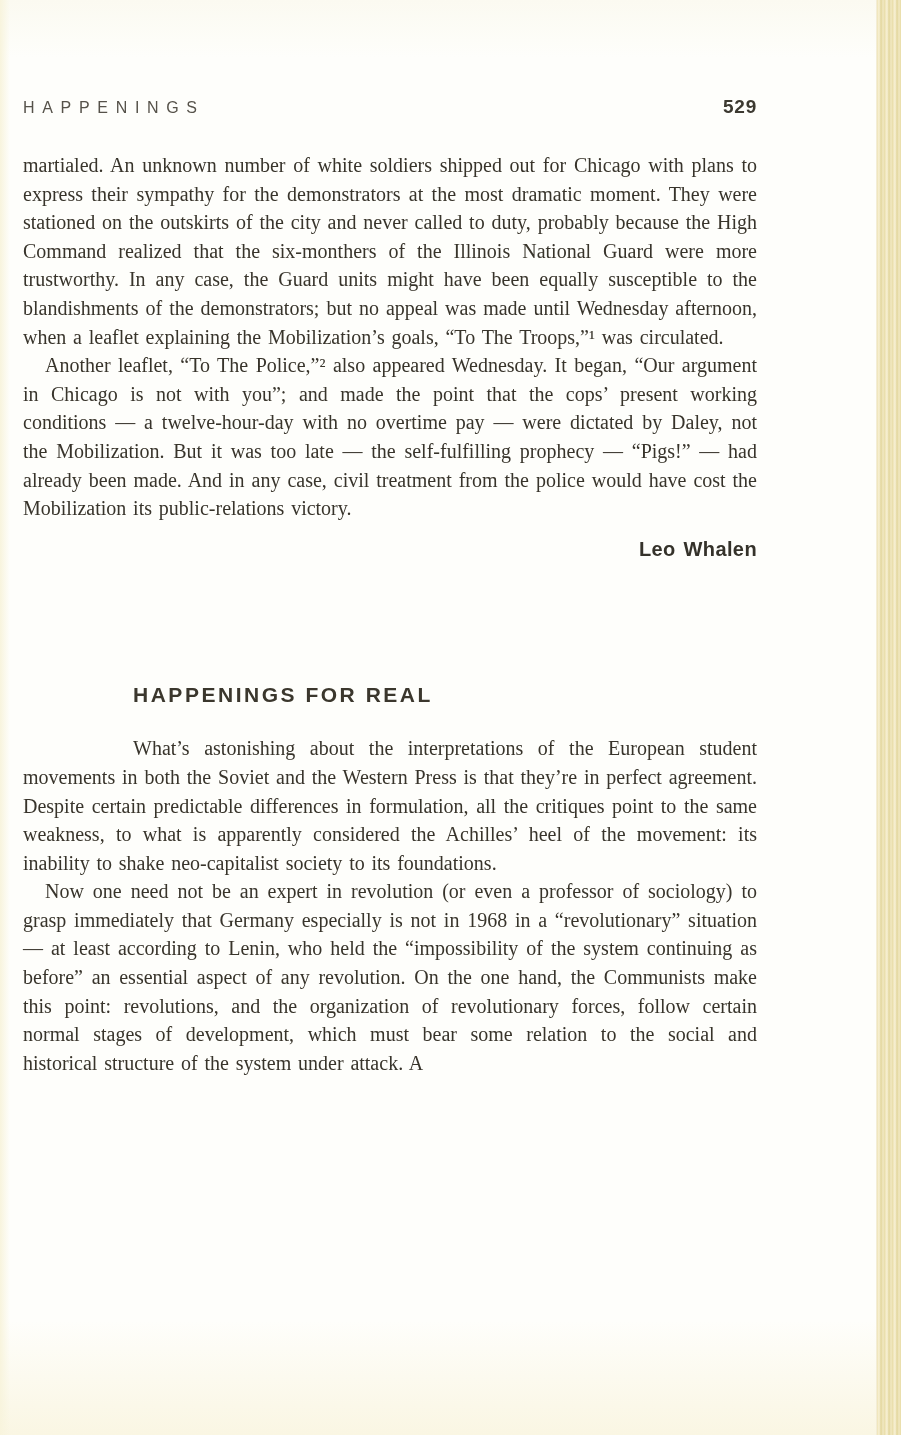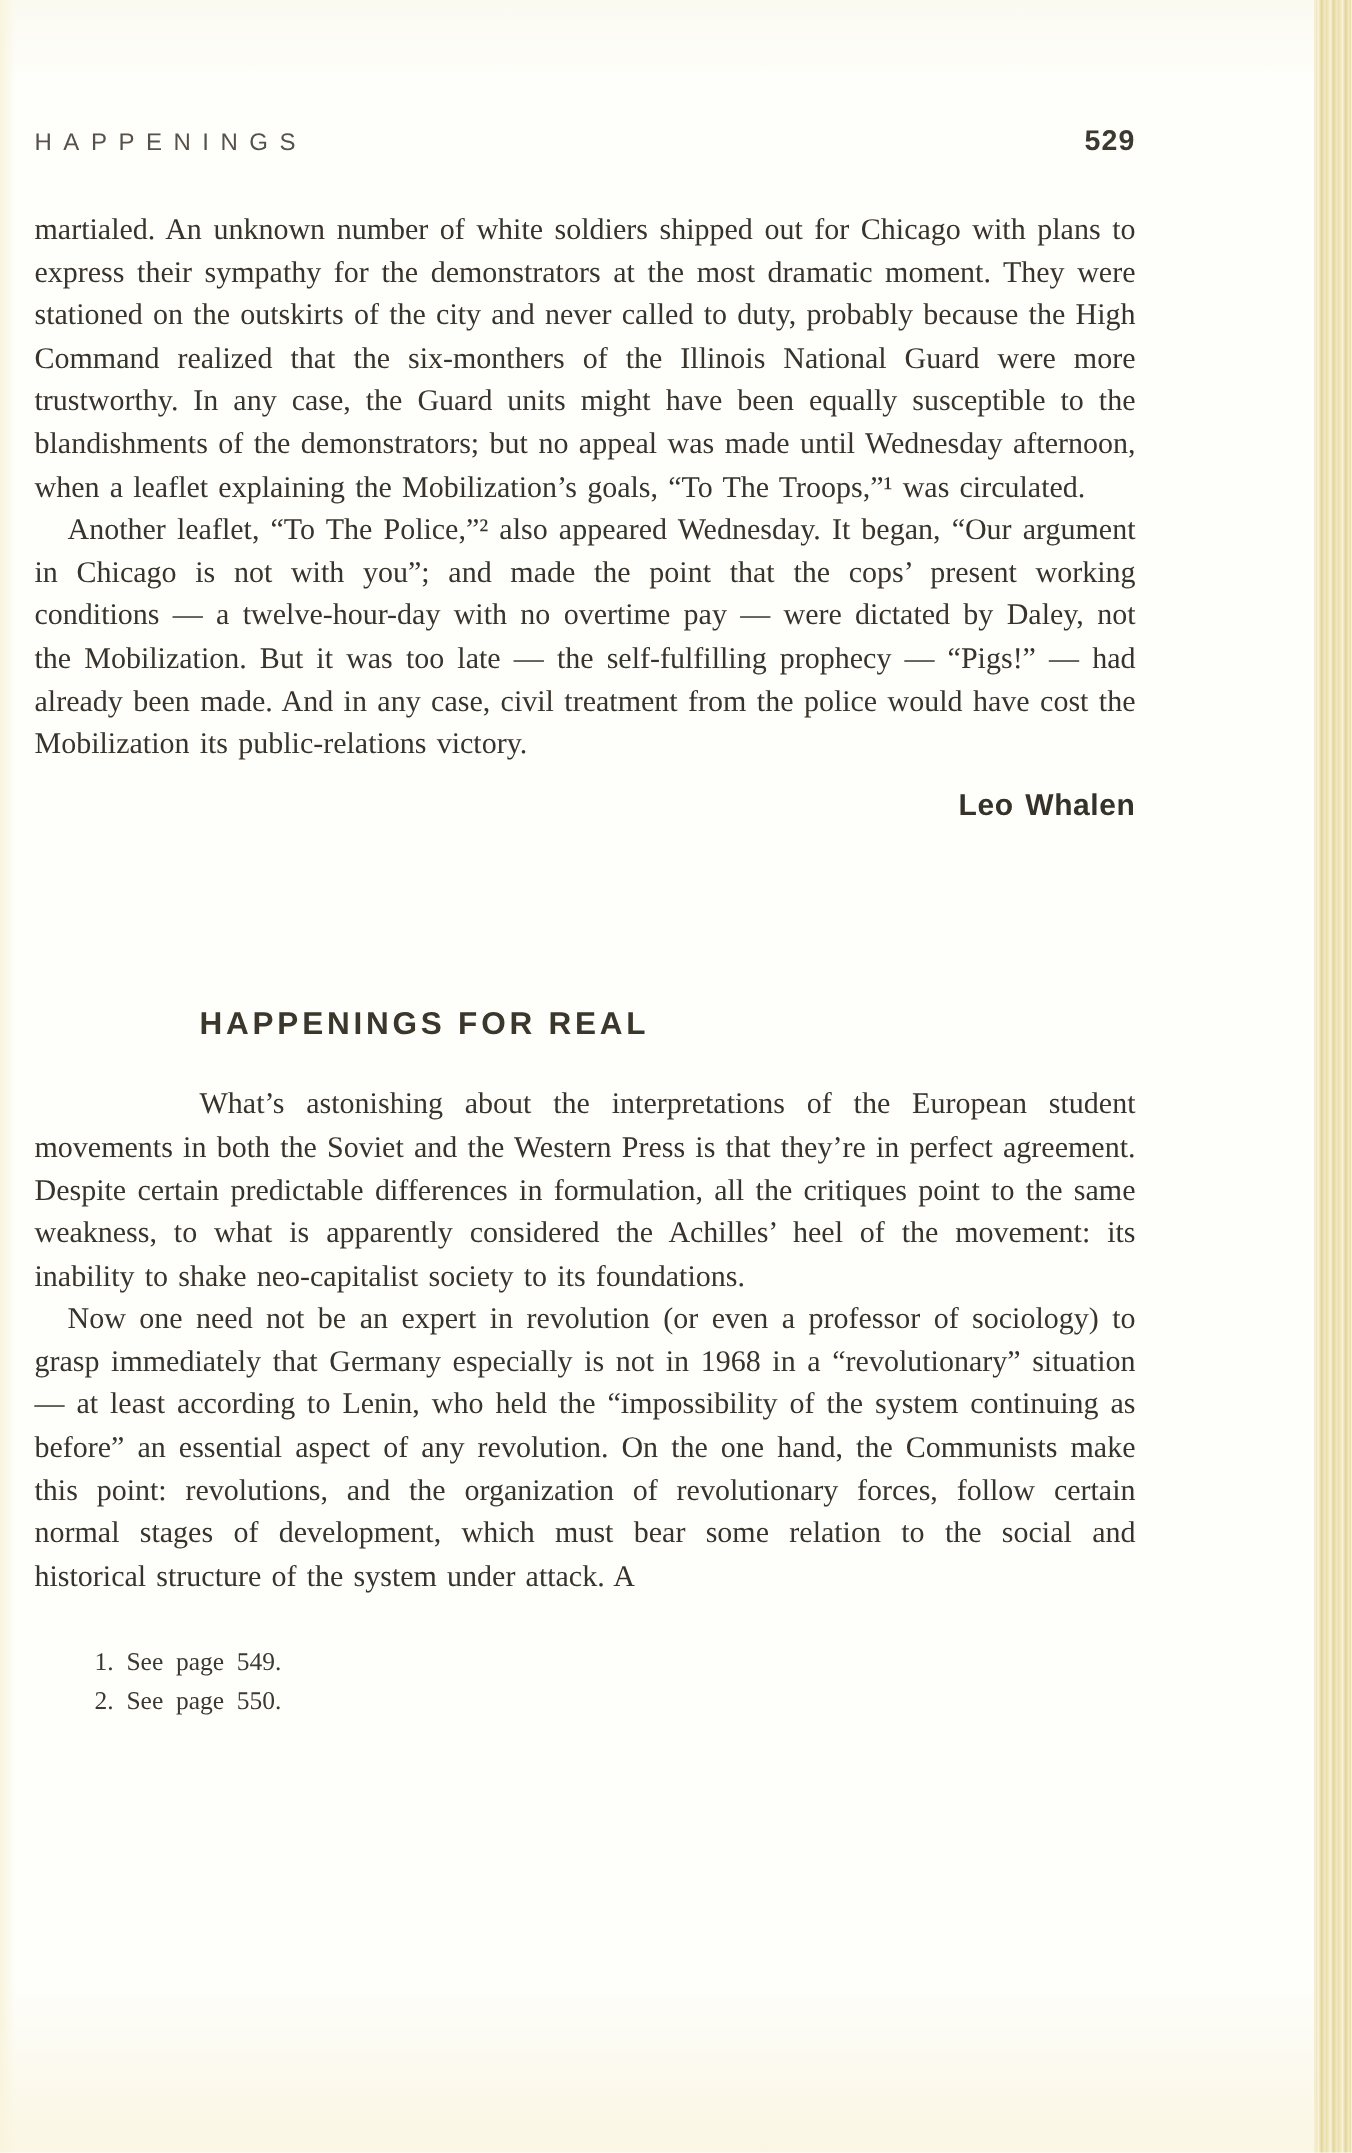--- a/index.html
+++ b/index.html
@@ -22,21 +22,21 @@
     width: 24px; height: 1435px;
     background: repeating-linear-gradient(
       90deg,
       #eee3b6 0px, #f8f1d6 2px, #e2d69c 4px,
       #f1e8c2 6px, #e8dca6 8px
     );
     border-left: 1px solid #f3edd6;
   }
   .content {
     position: relative;
-    padding: 0 144px 0 23px; 
+    padding: 12px 144px 0 23px; 
     color: #38342b;
   }
   .header {
     display: flex;
     justify-content: space-between;
     align-items: baseline;
     padding-top: 84px;
     font-family: "Liberation Sans", "DejaVu Sans", sans-serif;
   }
   .running-head {
@@ -108,22 +108,18 @@
       <div class="byline">Leo Whalen</div>
     </div>
 
     <h2 class="section-heading">HAPPENINGS FOR REAL</h2>
 
     <div class="body-text section-body">
       <p class="para indent-lg">What’s astonishing about the interpretations of the European student movements in both the Soviet and the Western Press is that they’re in perfect agreement. Despite certain predictable differences in formulation, all the critiques point to the same weakness, to what is apparently considered the Achilles’ heel of the movement: its inability to shake neo-capitalist society to its foundations.</p>
       <p class="para indent-sm">Now one need not be an expert in revolution (or even a professor of sociology) to grasp immediately that Germany especially is not in 1968 in a “revolutionary” situation — at least according to Lenin, who held the “impossibility of the system continuing as before” an essential aspect of any revolution. On the one hand, the Communists make this point: revolutions, and the organization of revolutionary forces, follow certain normal stages of development, which must bear some relation to the social and historical structure of the system under attack. A</p>
     </div>
 
-    <div class="footnotes">
-      <div>1. See page 549.</div>
-      <div>2. See page 550.</div>
-    </div>
 
   </div>
 
   <div class="page-edges"></div>
 
 </div>
 
 </body></html>

